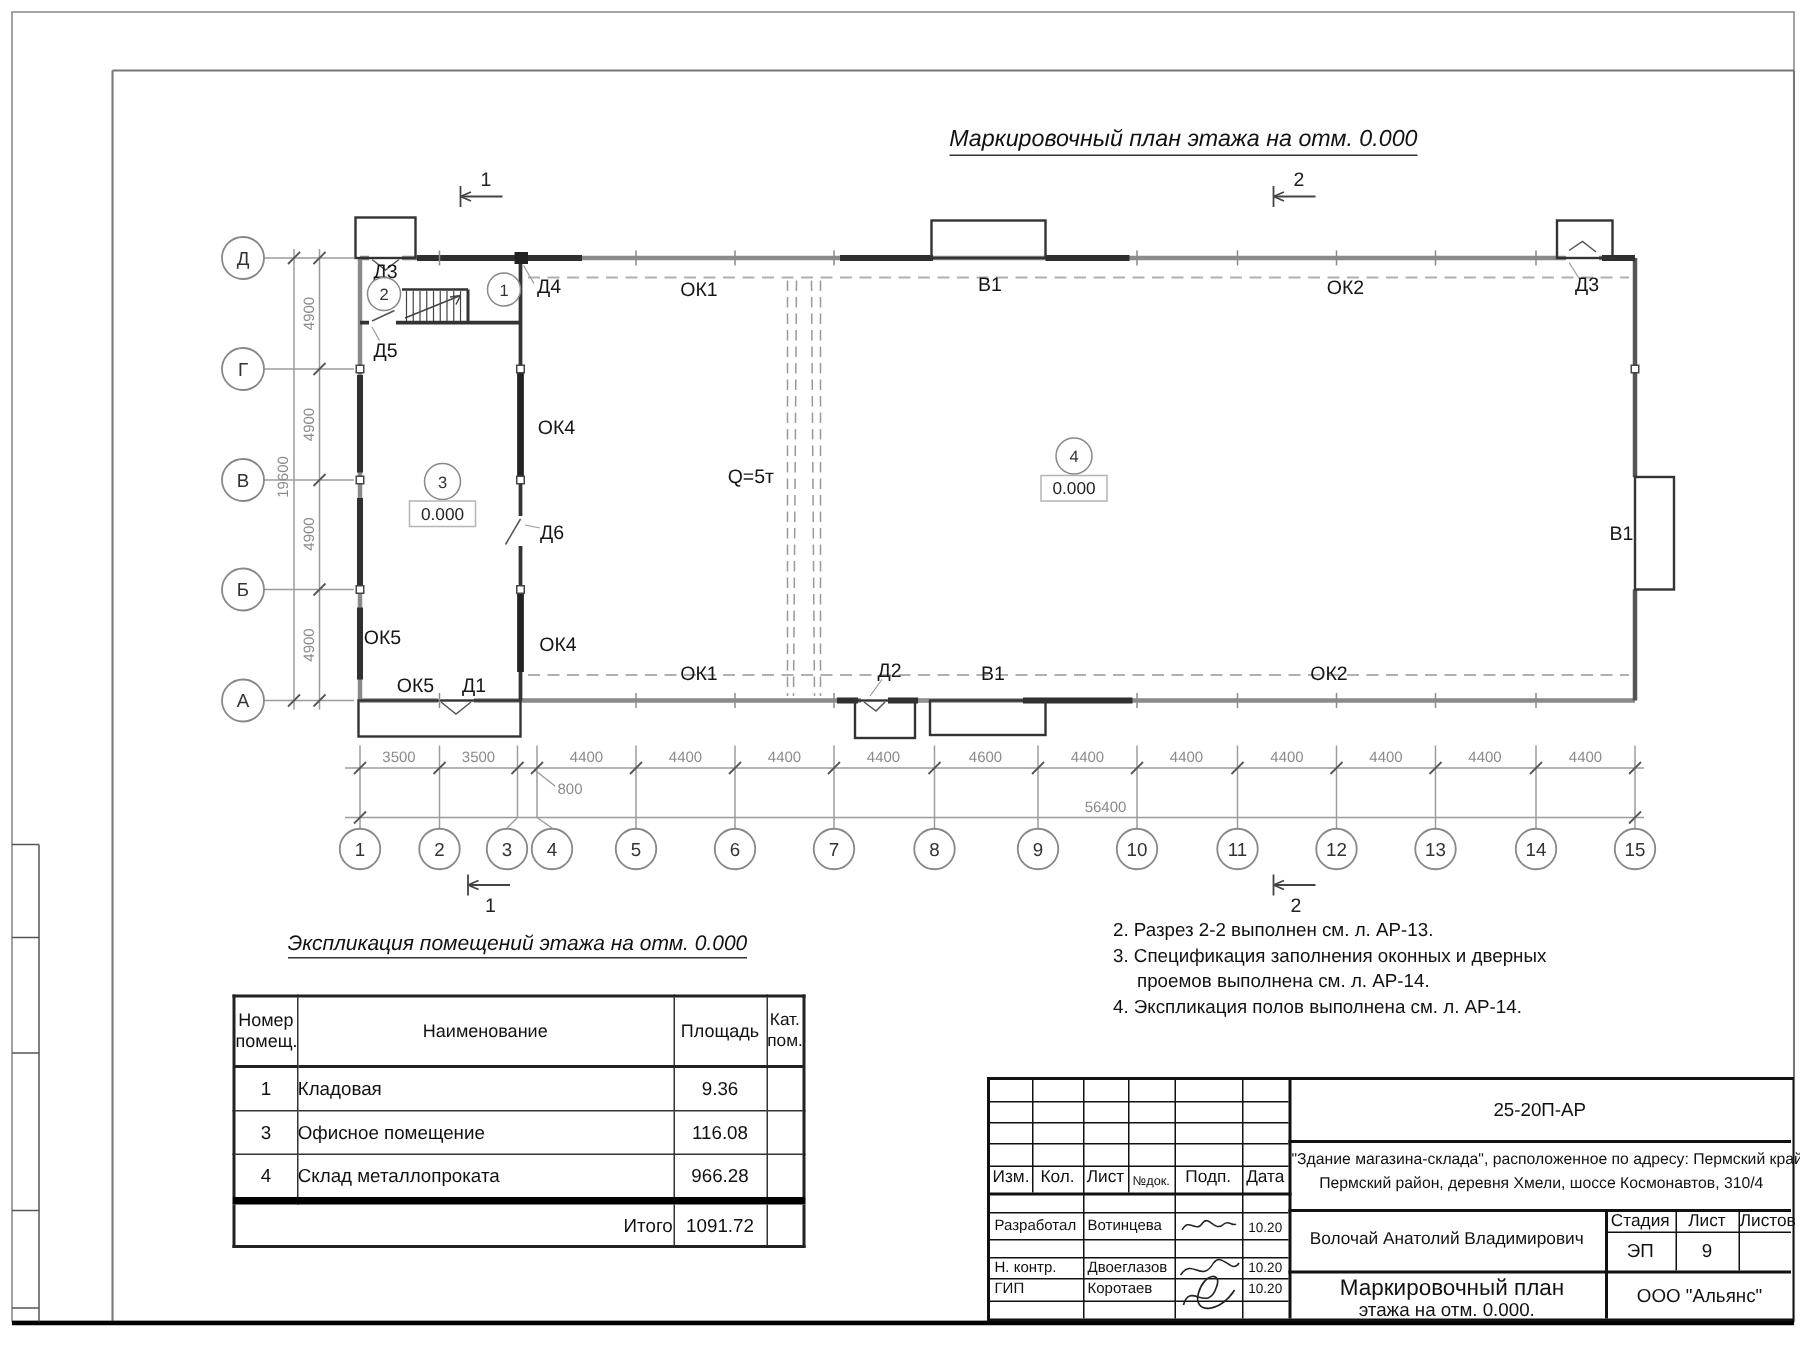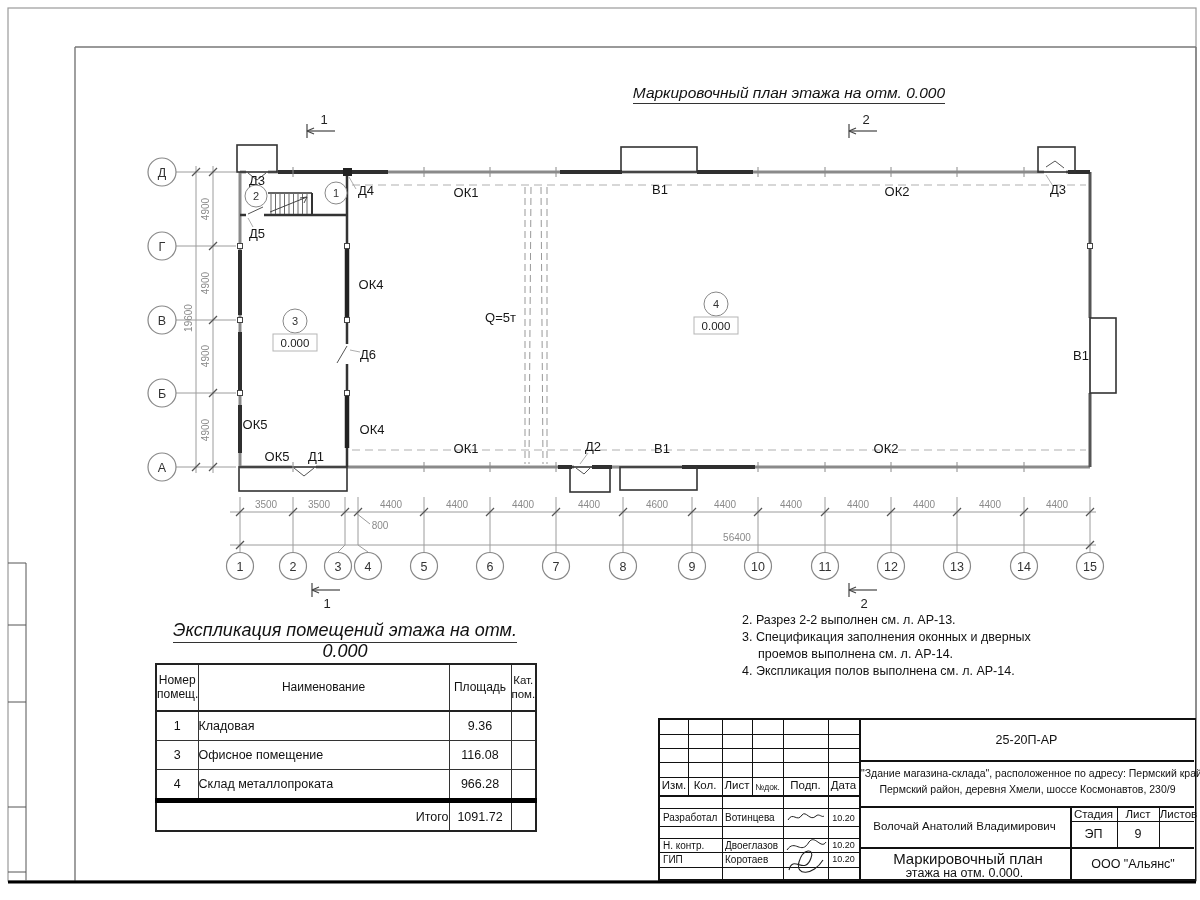--- a/index.html
+++ b/index.html
@@ -8,21 +8,21 @@
   .abs{position:absolute;}
   svg text{font-family:"Liberation Sans",sans-serif;}
   .lbl{font-size:13px;fill:#161616;}
   .dim{font-size:10px;fill:#8a8a8a;}
   .axis{font-size:12.5px;fill:#333;}
   .elev{font-size:11.5px;fill:#222;}
   .roomno{font-size:11px;fill:#333;}
   .sect{font-size:13px;fill:#222;}
   .main-title{left:445px;top:84px;width:500px;text-align:right;font-size:15.5px;font-style:italic;}
   .main-title span, .tbl-title span{border-bottom:1px solid #333;padding-bottom:2px;}
-  .tbl-title{left:150px;top:620px;width:390px;text-align:center;font-size:18px;font-style:italic;}
+  .tbl-title{left:150px;top:620px;width:390px;text-align:center;font-size:14px;font-style:italic;}
   table.exp{position:absolute;left:155px;top:663px;border-collapse:collapse;table-layout:fixed;
             width:380px;font-size:12.5px;}
   table.exp td,table.exp th{border:1px solid #333;font-weight:normal;padding:0;vertical-align:middle;}
   table.exp{border:2px solid #222;}
   table.exp tr.hdr td{border-bottom:2px solid #222;height:45px;text-align:center;font-size:12px;line-height:1.15;margin-left:12px;}
   table.exp tr.r td{height:28px;}
   table.exp tr.tot td{border-top:5px solid #000000;height:27px;}
   .cnum{text-align:center;}
   .cname{text-align:left;padding-left:7px;}
   .carea{text-align:center;}
@@ -476,21 +476,21 @@
   <svg class="abs" style="left:126px;top:90px" width="40" height="15">
     <path d="M2,10 C7,1 11,13 16,5 C20,0 24,12 30,6 C33,3 36,8 38,6" stroke="#222" fill="none" stroke-width="1"></path>
   </svg>
   <svg class="abs" style="left:123px;top:116px" width="46" height="44">
     <path d="M4,14 C12,2 18,20 26,6 C32,-2 38,14 43,6" stroke="#222" fill="none" stroke-width="1"></path>
     <path d="M6,34 C10,18 22,40 28,22 C32,12 20,12 16,26 C12,40 30,40 40,24" stroke="#222" fill="none" stroke-width="1.1"></path>
   </svg>
 
   <div class="txt" style="left:199px;top:13px;width:335px;font-size:12.5px">25-20П-АР</div>
   <div class="txt" style="left:201px;top:47px;width:333px;font-size:10.5px;white-space:nowrap">"Здание магазина-склада", расположенное по адресу: Пермский край,</div>
-  <div class="txt" style="left:201px;top:63px;width:333px;font-size:10.5px">Пермский район, деревня Хмели, шоссе Космонавтов, 230/9</div>
+  <div class="txt" style="left:201px;top:63px;width:333px;font-size:10.5px">Пермский район, деревня Хмели, шоссе Космонавтов, 310/4</div>
   <div class="txt" style="left:199px;top:100px;width:211px;font-size:11.5px">Волочай Анатолий Владимирович</div>
   <div class="txt" style="left:410px;top:88px;width:47px;font-size:11.5px">Стадия</div>
   <div class="txt" style="left:457px;top:88px;width:42px;font-size:11.5px">Лист</div>
   <div class="txt" style="left:499px;top:88px;width:39px;font-size:11.5px">Листов</div>
   <div class="txt" style="left:410px;top:107px;width:47px;font-size:12.5px">ЭП</div>
   <div class="txt" style="left:457px;top:107px;width:42px;font-size:12.5px">9</div>
   <div class="txt" style="left:199px;top:130px;width:218px;font-size:15px">Маркировочный план</div>
   <div class="txt" style="left:199px;top:146px;width:211px;font-size:12.5px">этажа на отм. 0.000.</div>
   <div class="txt" style="left:412px;top:137px;width:122px;font-size:12.5px">ООО "Альянс"</div>
 </div>

